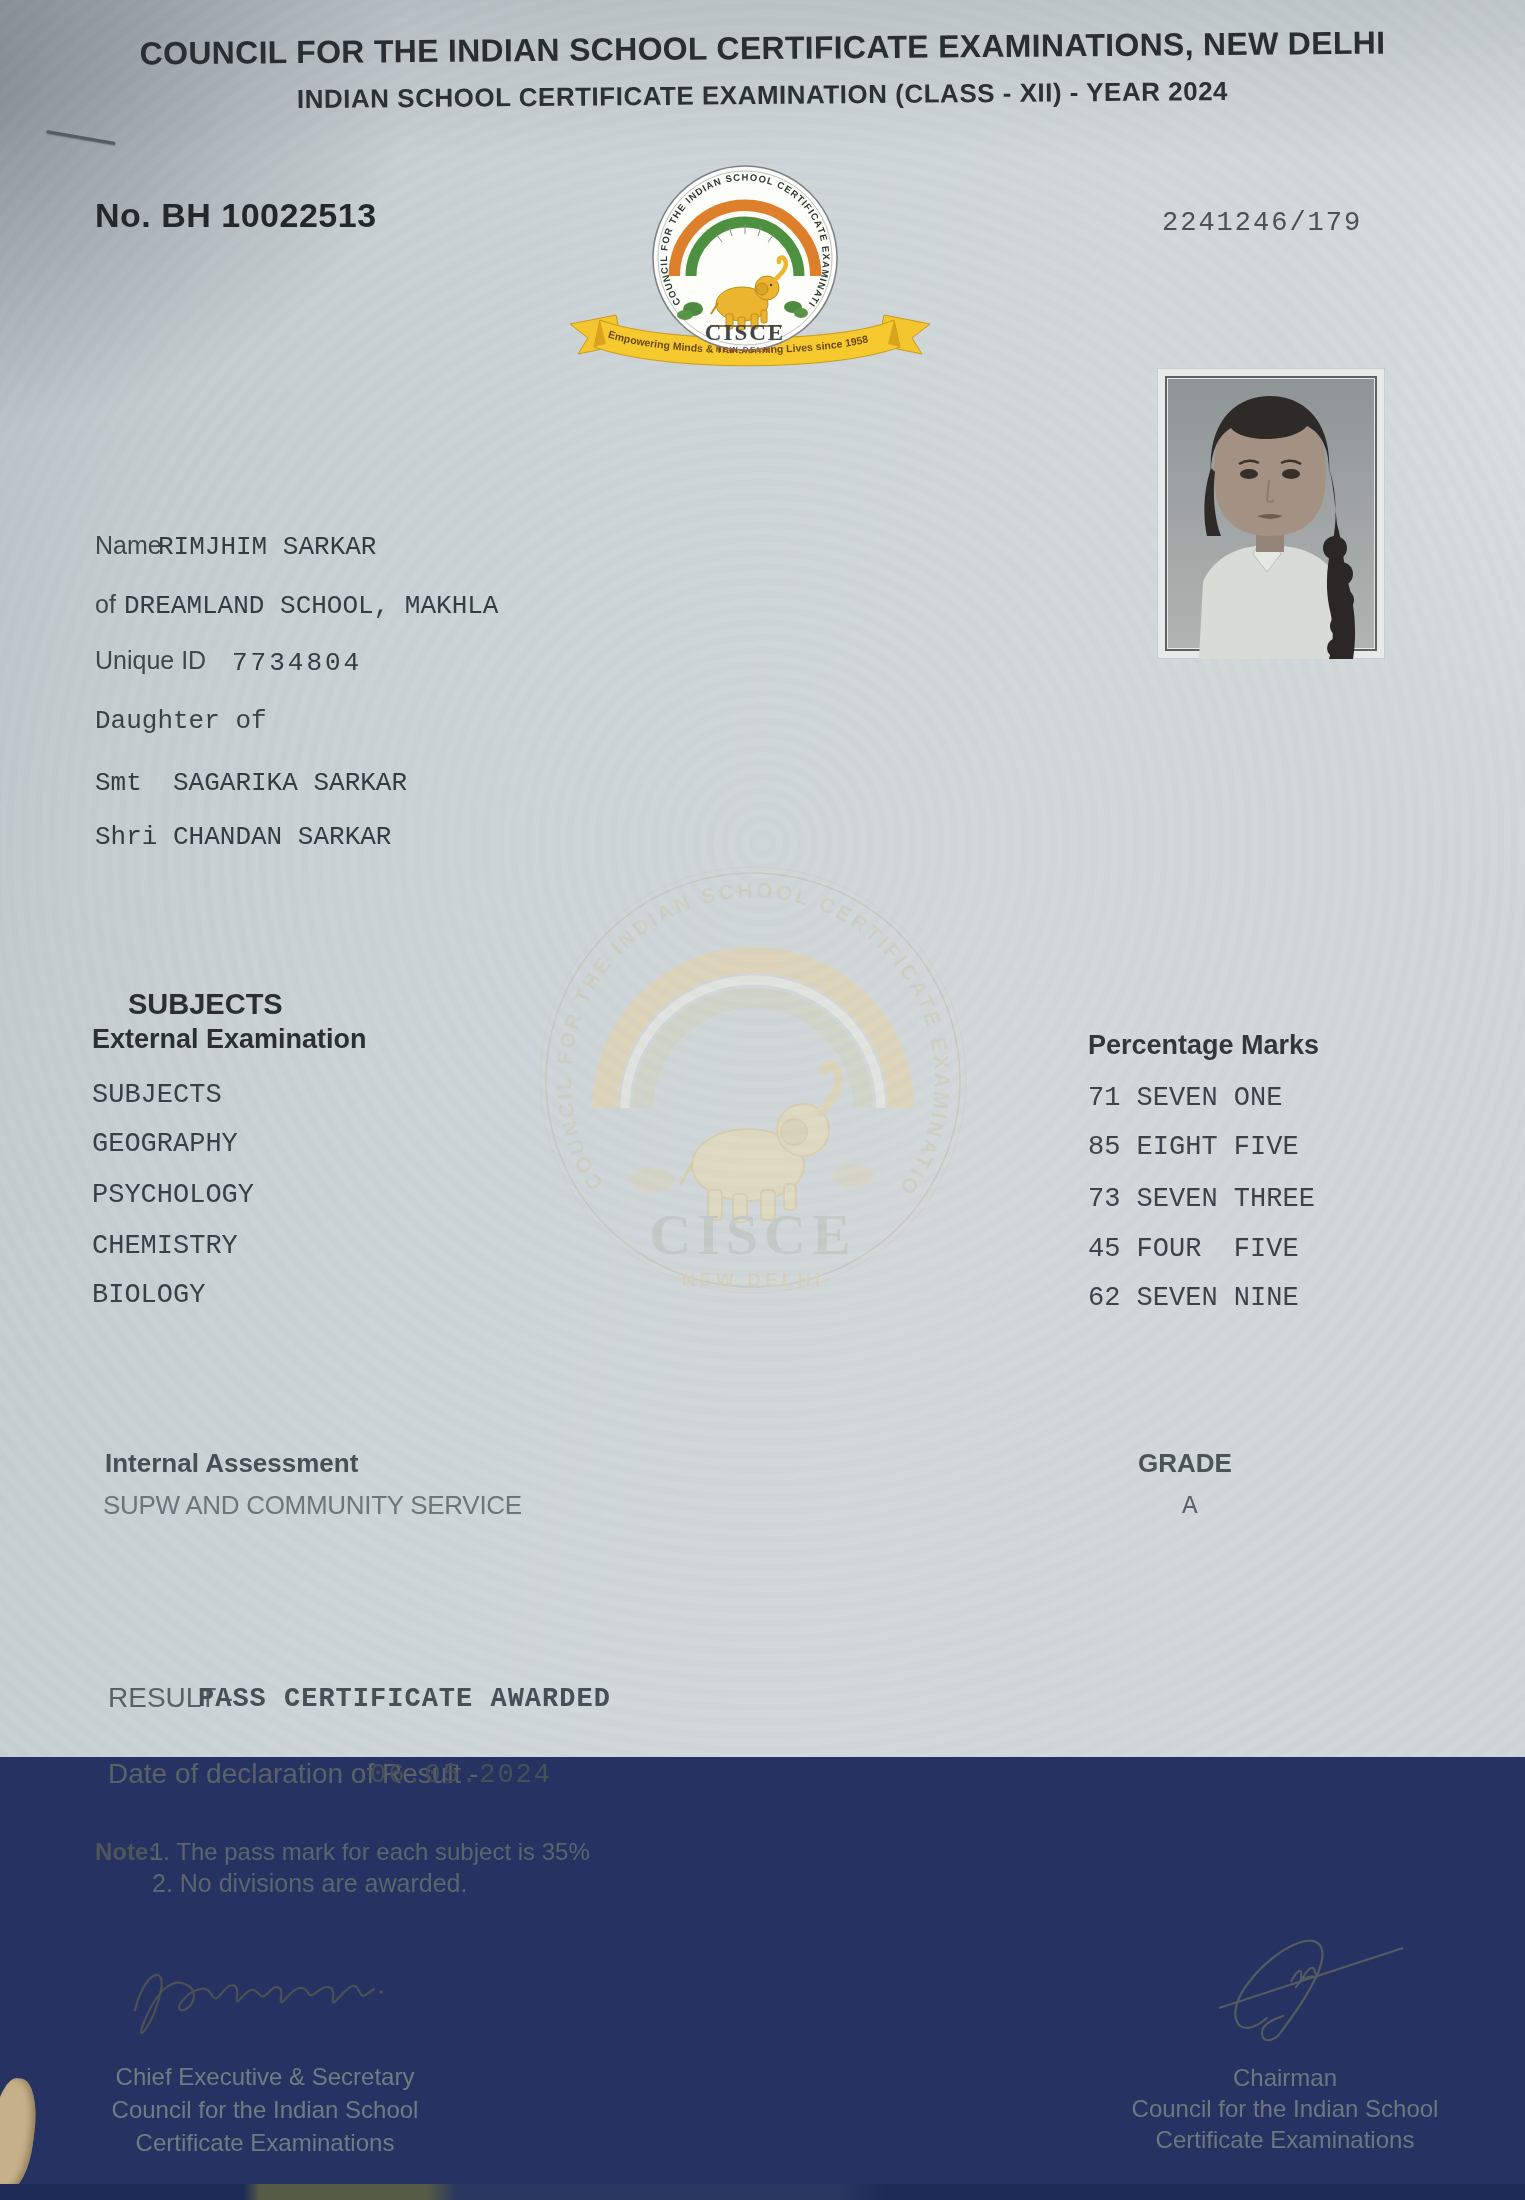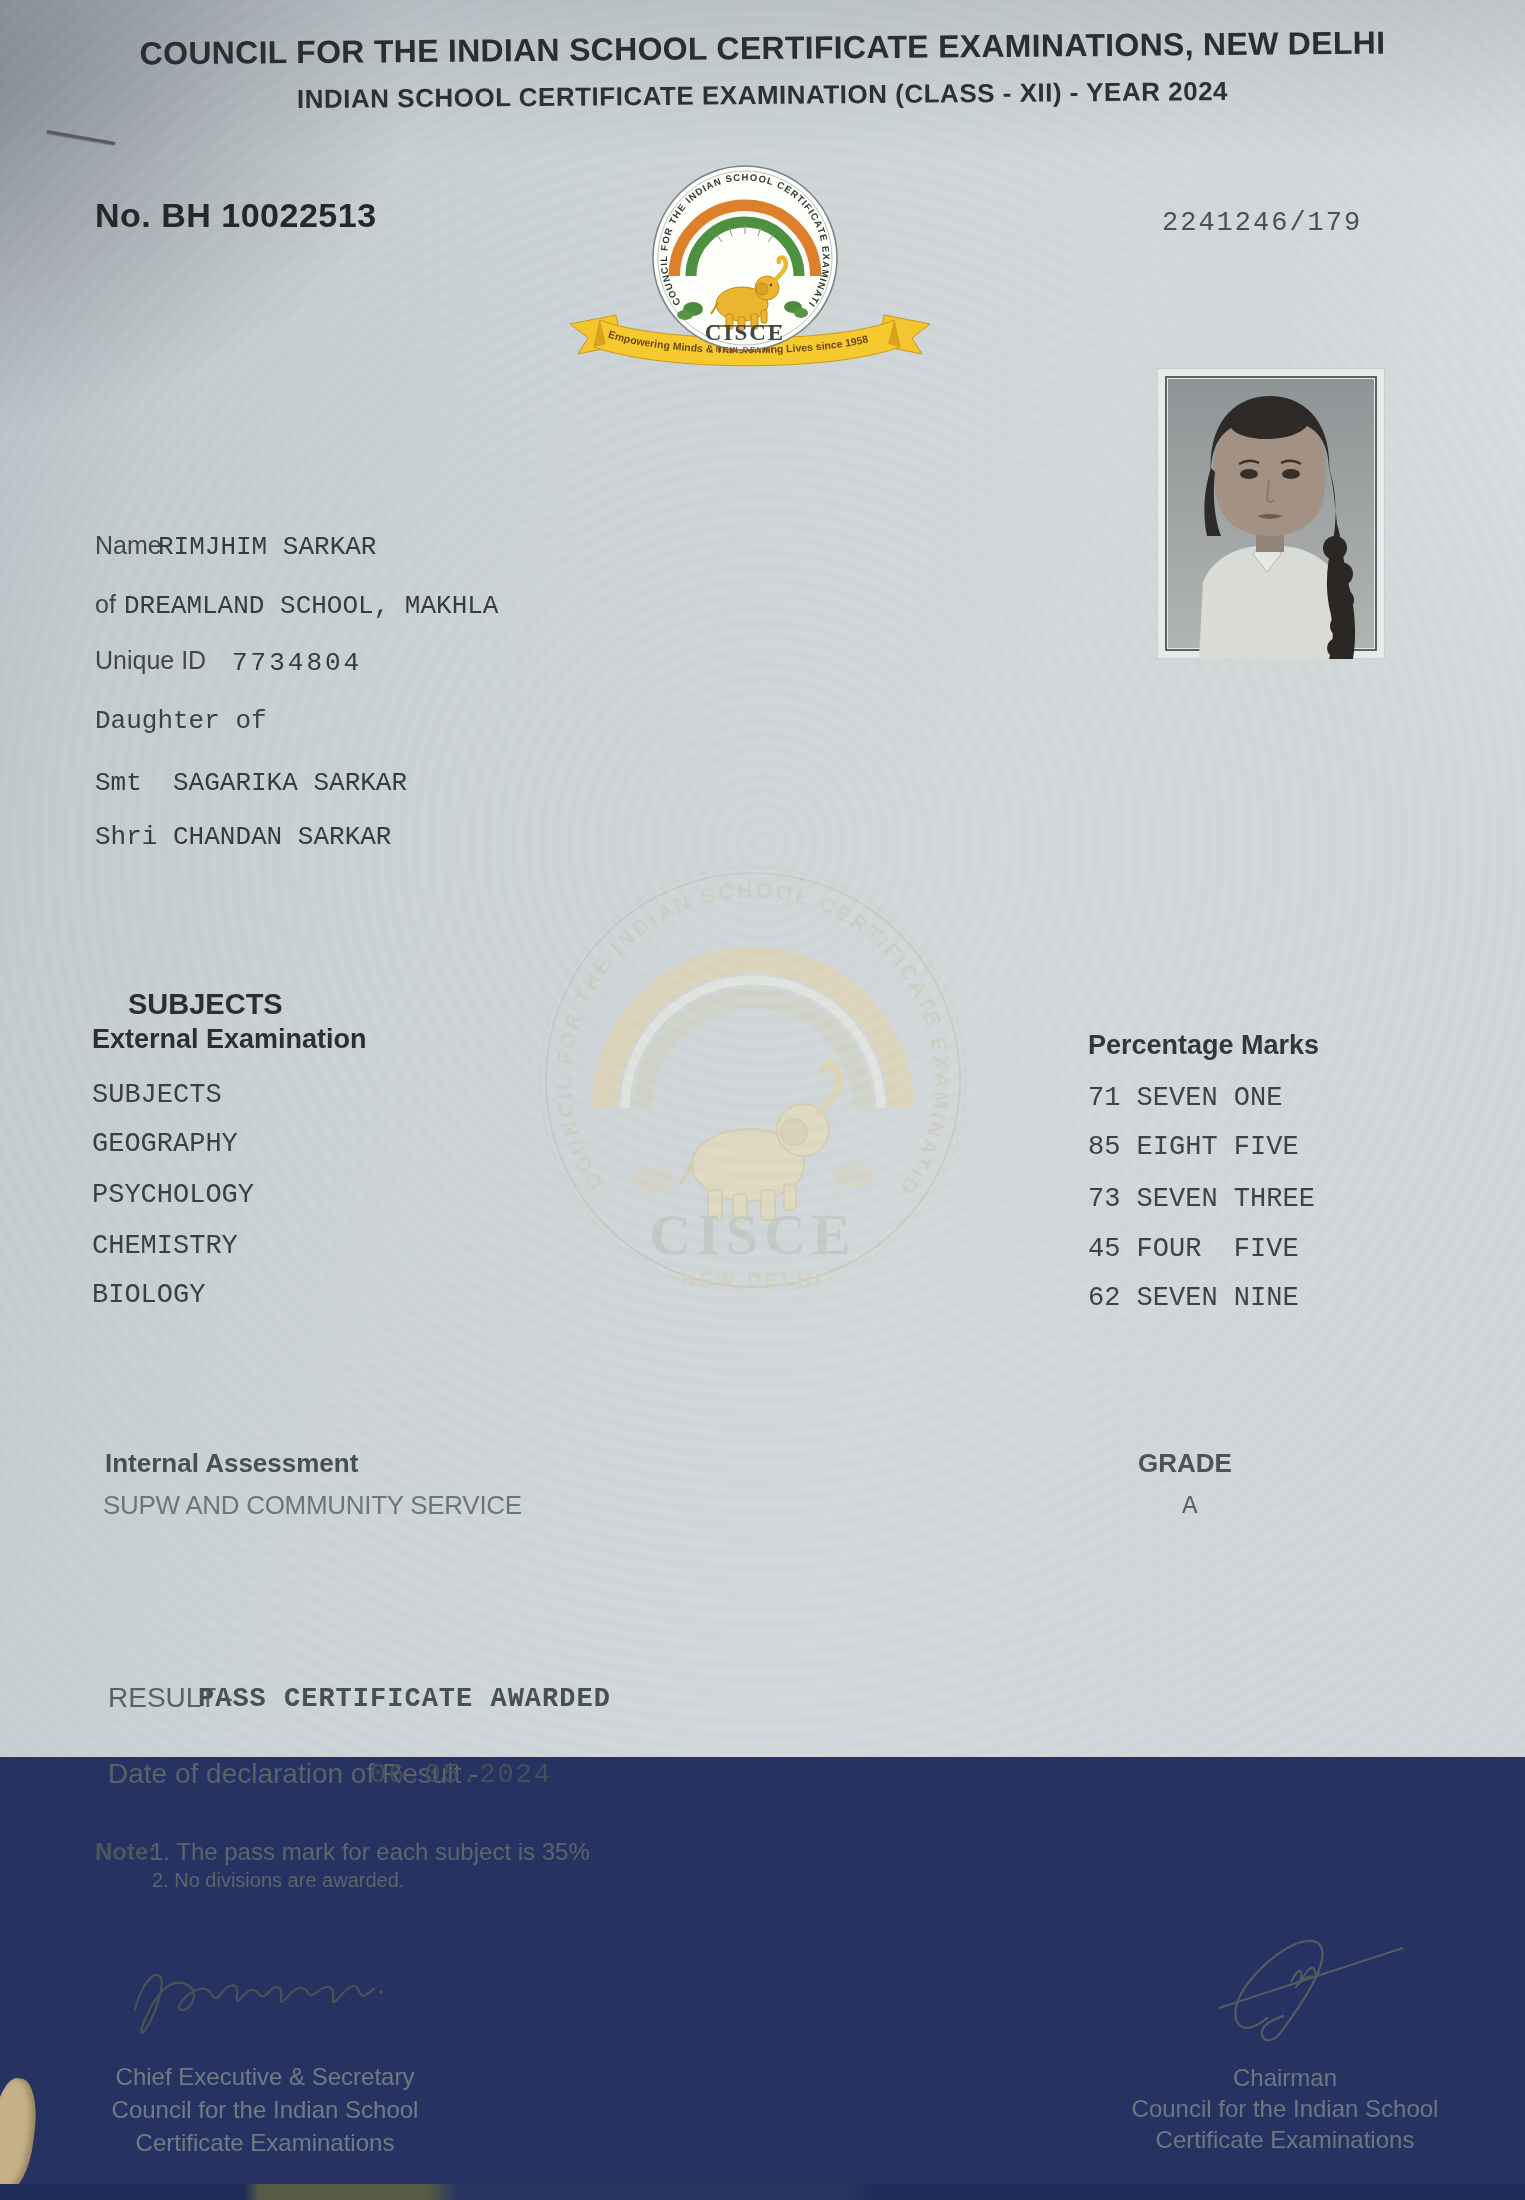--- a/index.html
+++ b/index.html
@@ -68,21 +68,21 @@
   .supw       { left:103px; top:1490px; font-size:26px; color:#6b757b; letter-spacing:-.3px; }
   .grade-val  { left:1182px; top:1491px; font-size:26px; color:#59626a; }
 
   .result-lbl { left:108px; top:1682px; font-size:28px; color:#5a6268; }
   .result-val { left:198px; top:1684px; font-weight:bold; font-size:27px; color:#474f57; letter-spacing:1px;text-align:center; }
   .date-lbl   { left:108px; top:1758px; font-size:28px; color:#5a6268; }
   .date-val   { left:370px; top:1760px; font-size:27px; color:#474f57; letter-spacing:2px; }
 
   .note-lbl { left:95px;  top:1838px; font-weight:bold; font-size:24px; color:#4e565c; }
   .note-1   { left:150px; top:1838px; font-size:24px; color:#5c656b; }
-  .note-2   { left:152px; top:1869px; font-size:20px; color:#5c656b; }
+  .note-2   { left:152px; top:1869px; font-size:25px; color:#5c656b; }
 
   .sig-left-svg  { left:120px;  top:1952px; }
   .sig-right-svg { left:1205px; top:1920px; }
   .sig-block { text-align:center; font-size:24px; line-height:33px; }
   .sig-block-left  { left:95px;   top:2060px; width:340px; color:#727b81; }
   .sig-block-right { left:1120px; top:2062px; width:330px; color:#6e777d; line-height:31px; }
 
   .footer { left:0; right:0; top:2158px; text-align:center; font-size:22px; color:#79838a;margin-top:43px; }
 
   .corner-wedge { left:0; top:2030px; width:28px; height:170px; background:#263362;

